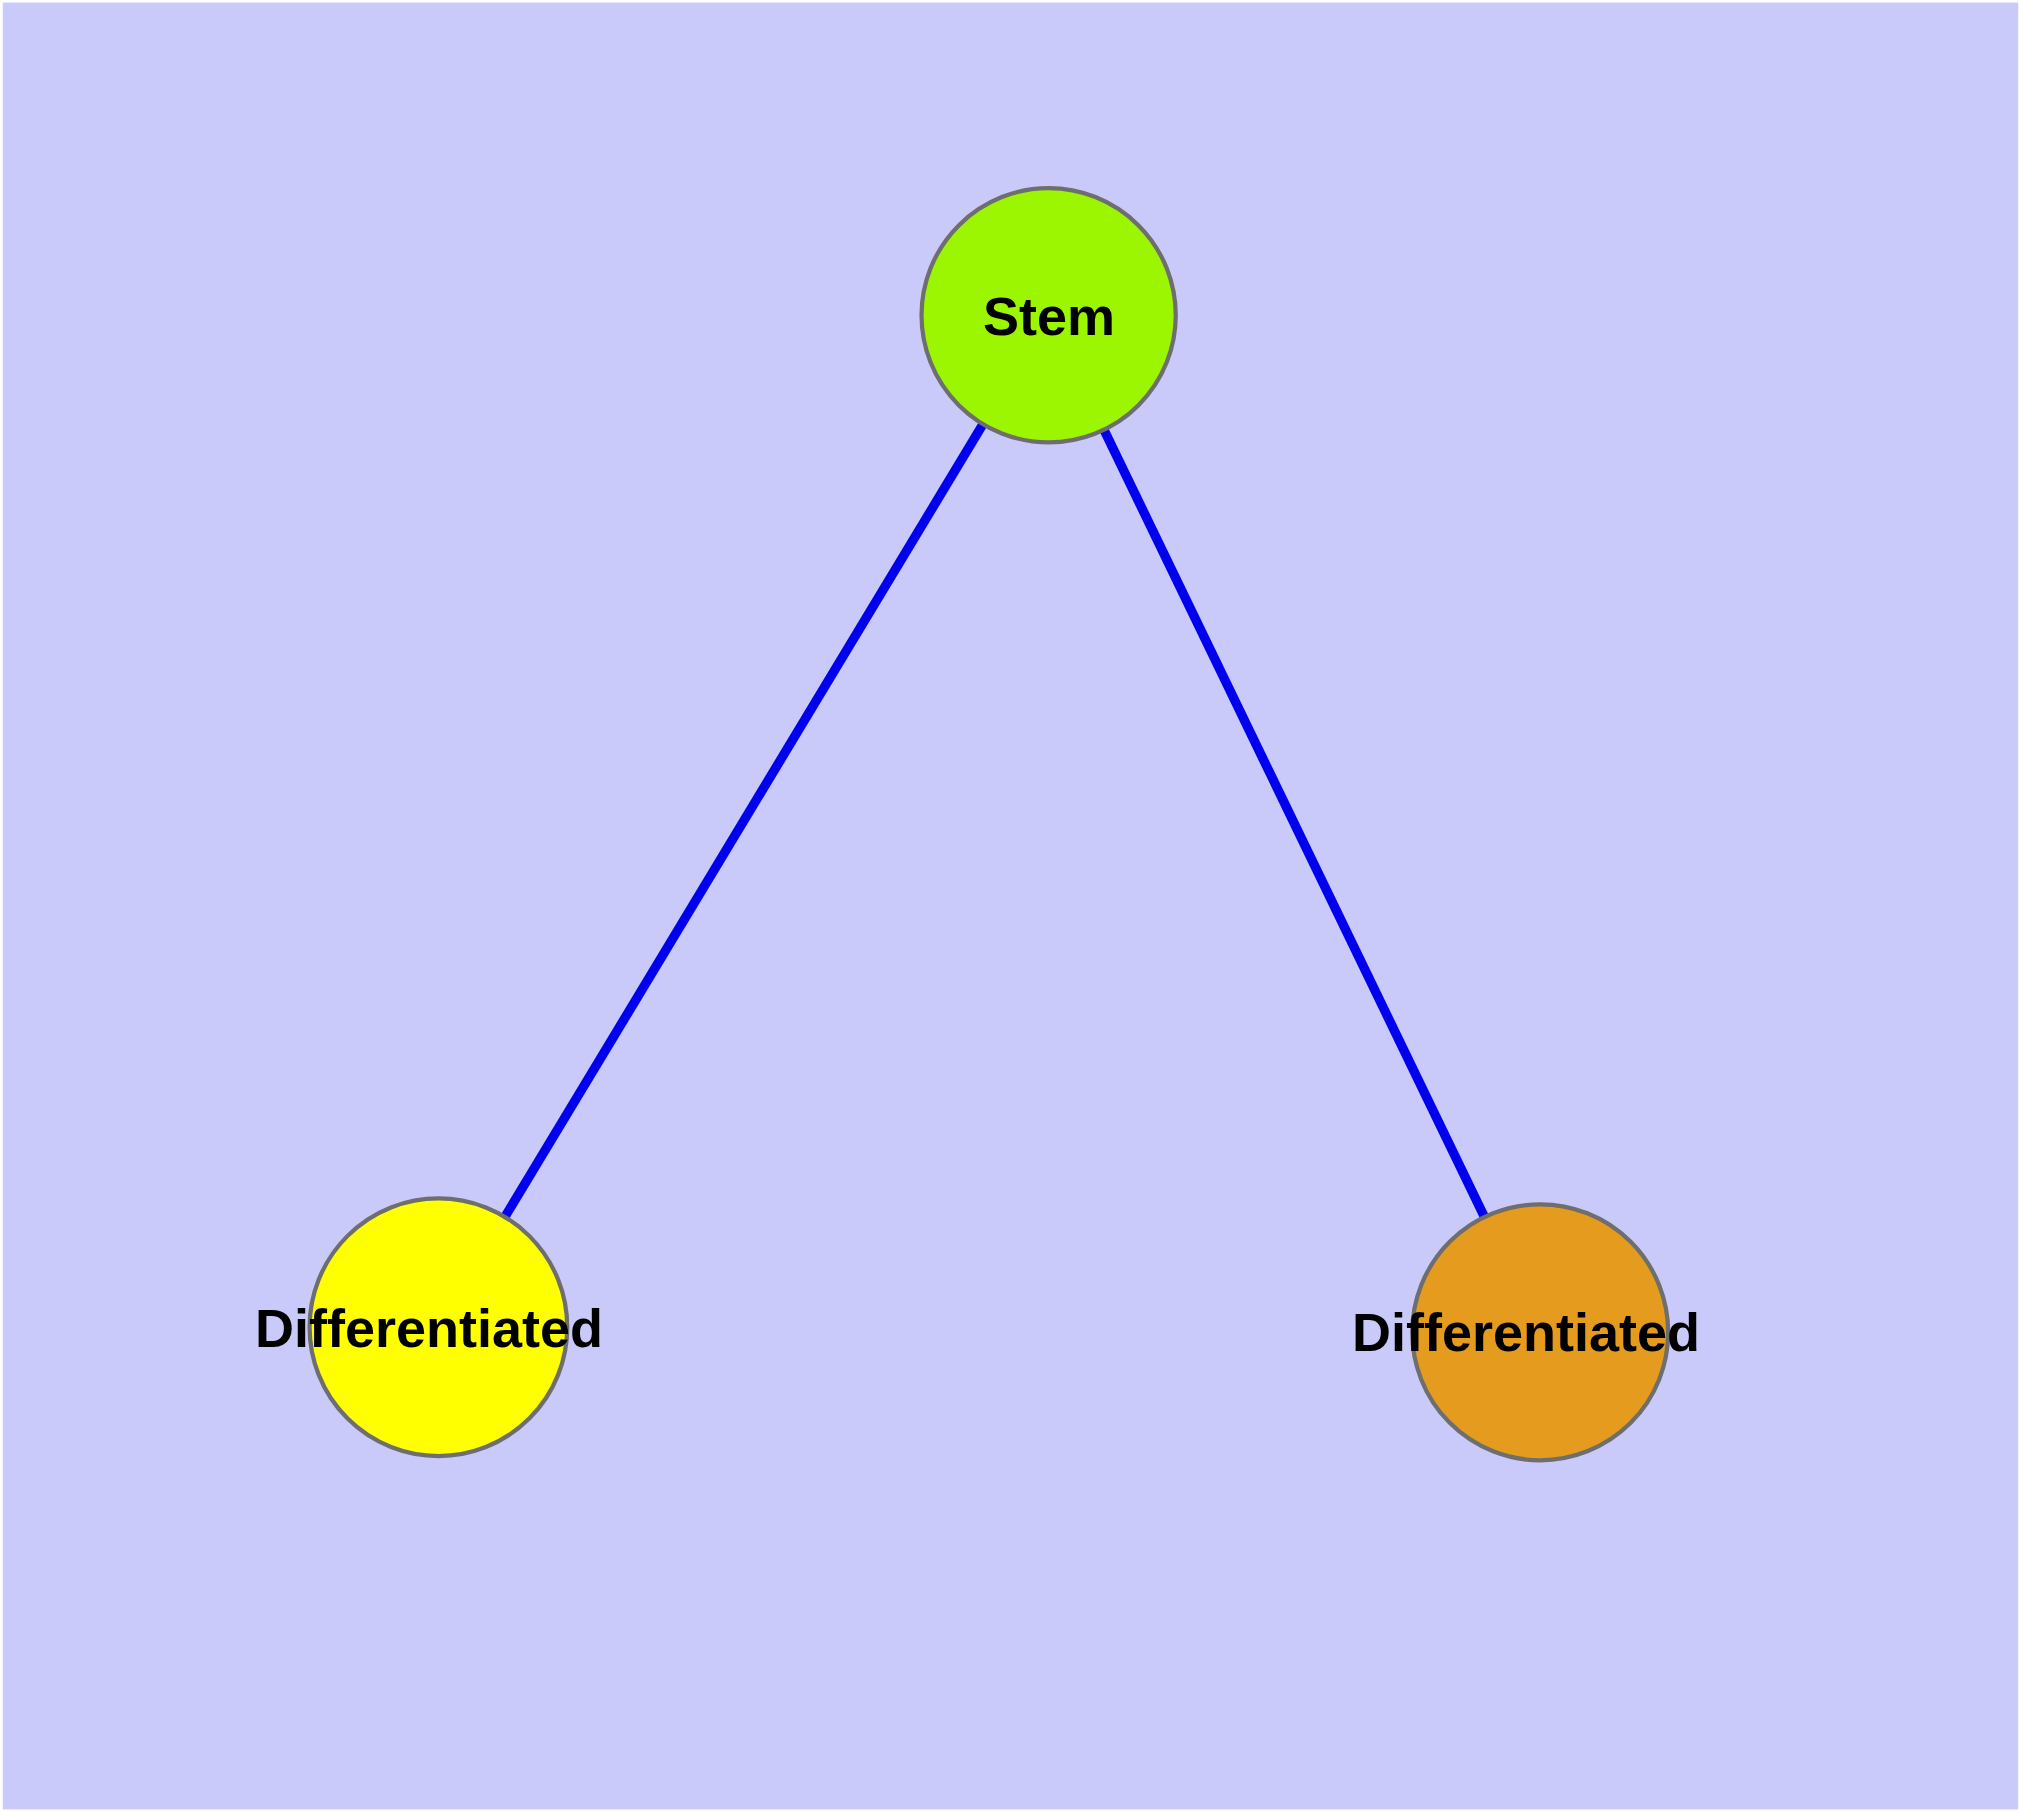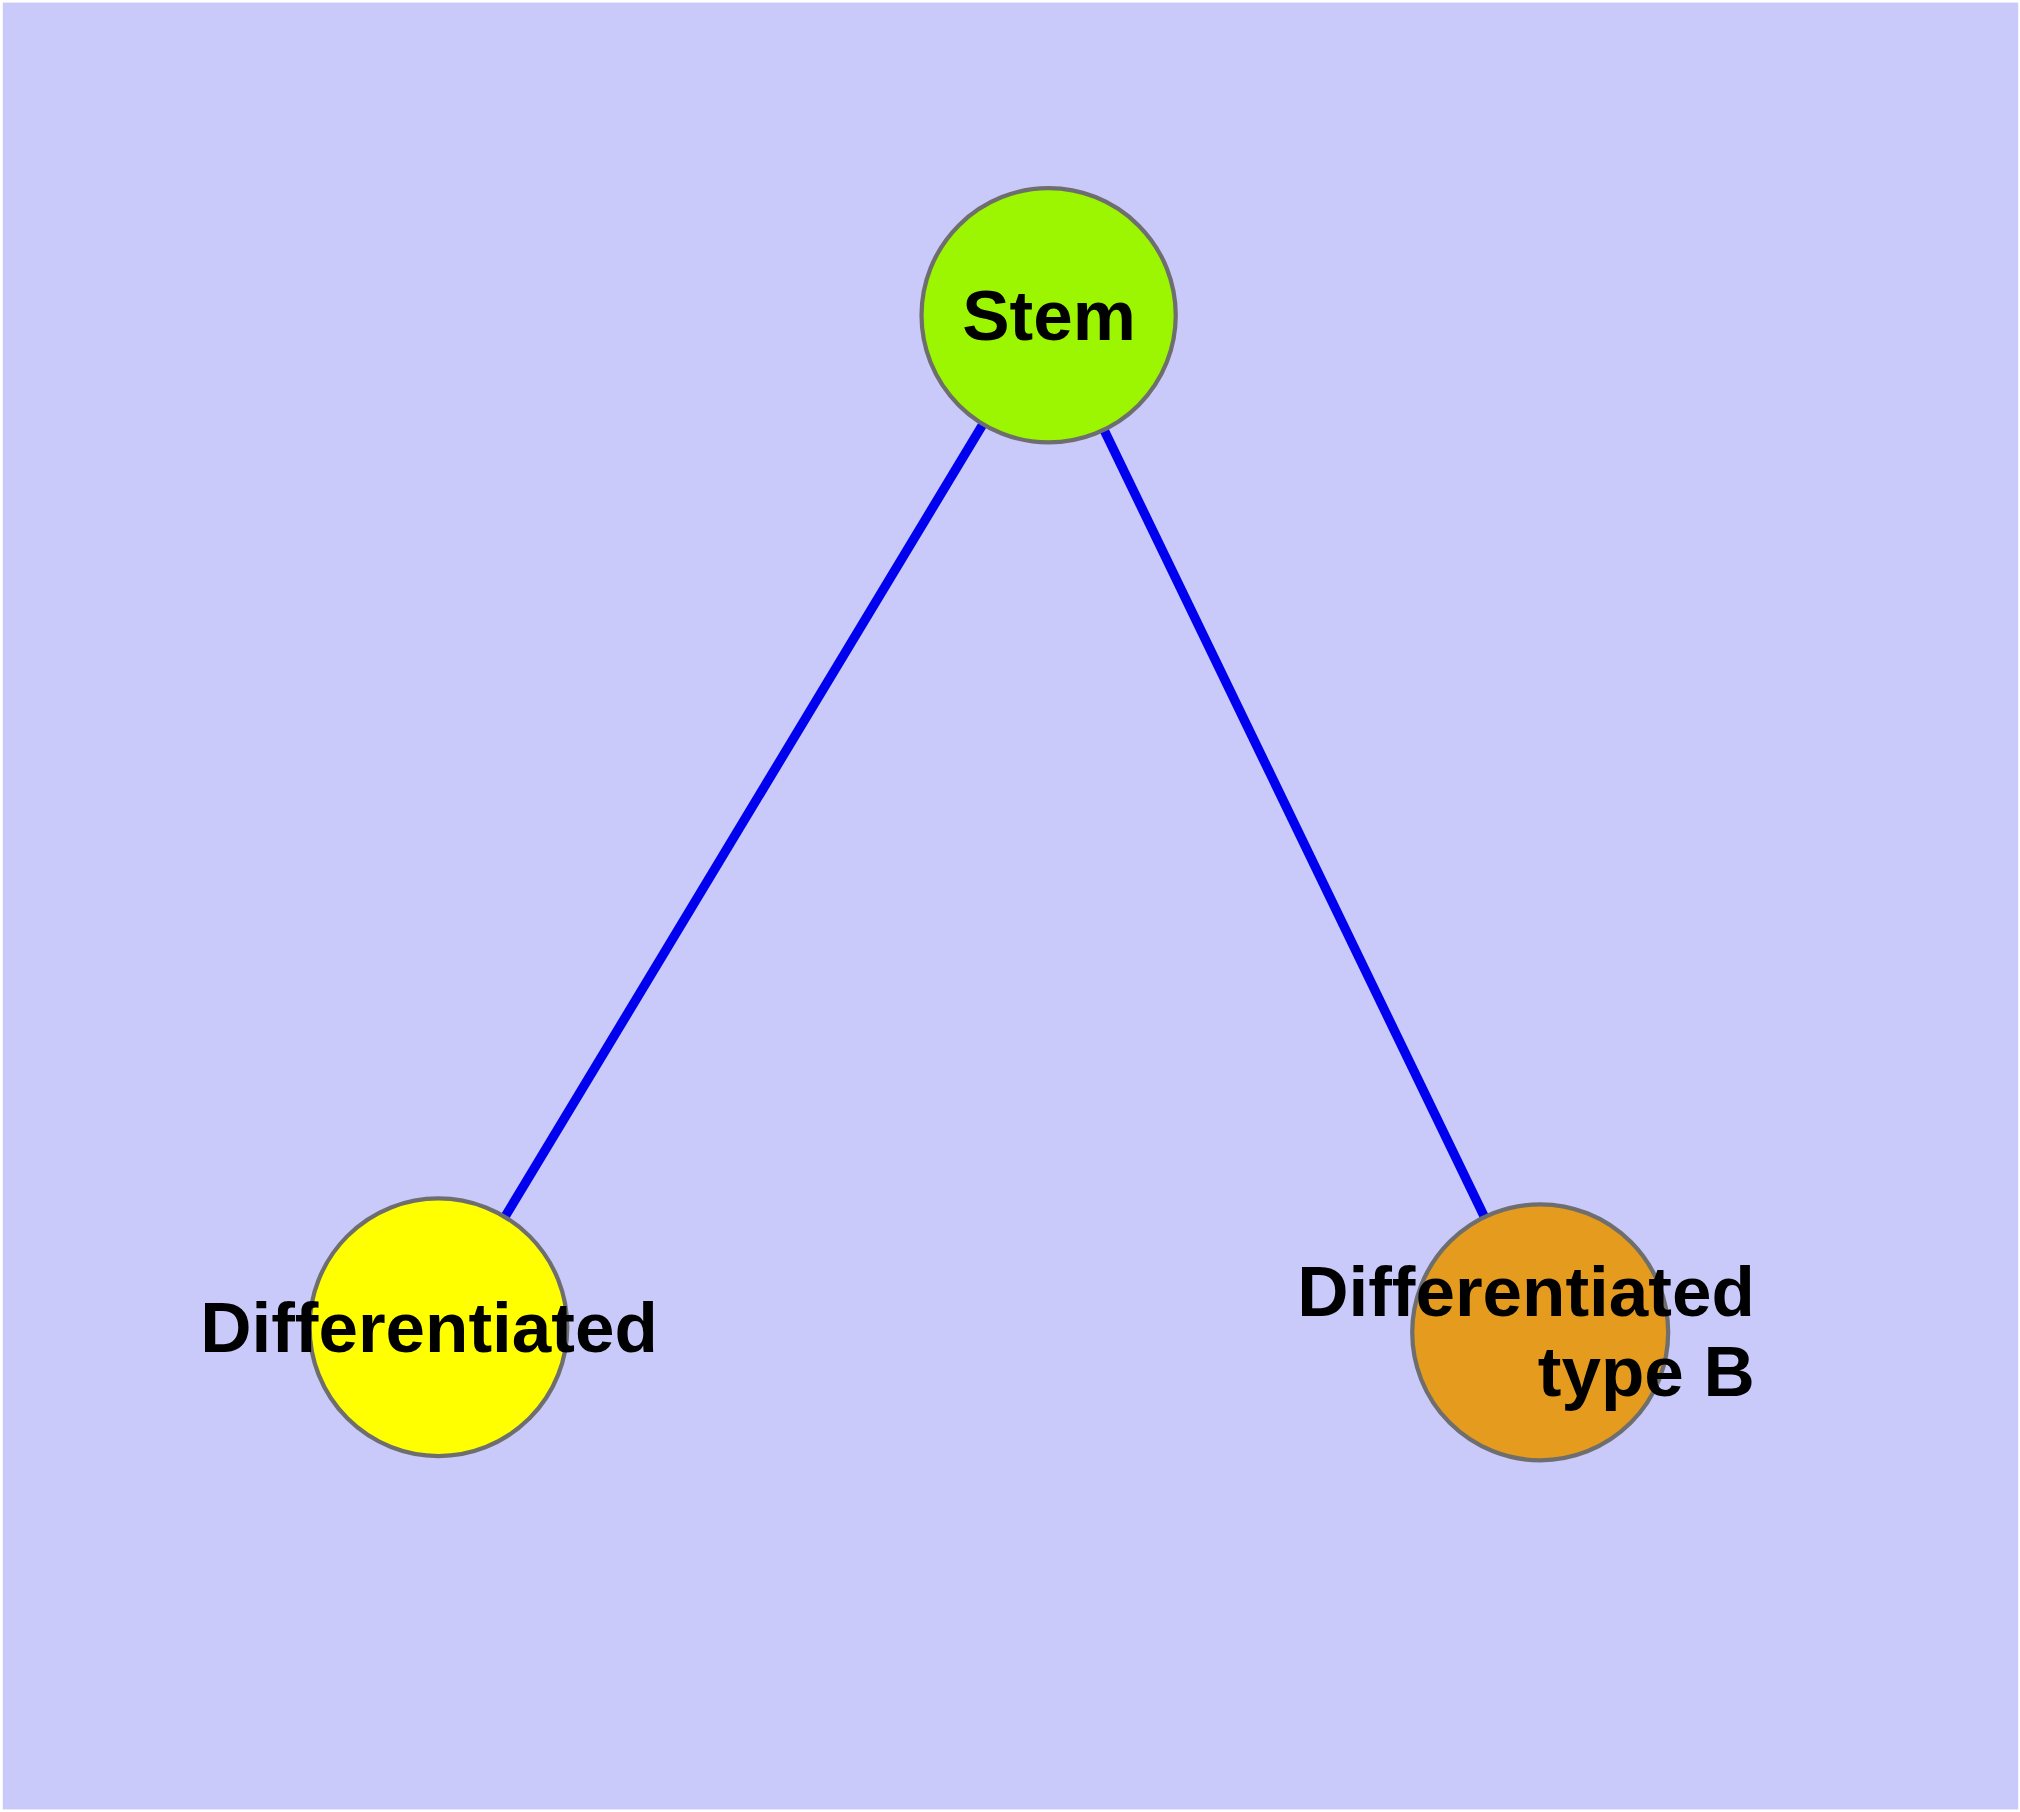--- a/index.html
+++ b/index.html
@@ -28,24 +28,24 @@
     stroke-width: 11px;
     stroke-linecap: butt;
   }
   .node-circle {
     stroke-width: 5px;
   }
   .node-label {
     position: absolute;
     transform: translate(-50%, -50%);
     font-weight: bold;
-    font-size: 71px;
+    font-size: 54px;
     line-height: 1.12;
     color: #000000;
-    text-align: right;
+    text-align: left;
     white-space: nowrap;
   }
   .node-label .label-line {
     display: block;
   }
 </style>
 </head>
 <body>
 
 <div class="stage">
@@ -65,17 +65,16 @@
   <div class="node-label" style="left:1049px; top:316px;">
     <span class="label-line">Stem</span>
   </div>
 
   <div class="node-label" style="left:429px; top:1328px;">
     <span class="label-line">Differentiated</span>
   </div>
 
   <div class="node-label" style="left:1526px; top:1332px;">
     <span class="label-line">Differentiated</span>
-    <span class="label-line">type B</span>
   </div>
 
 </div>
 
 
 </body></html>

